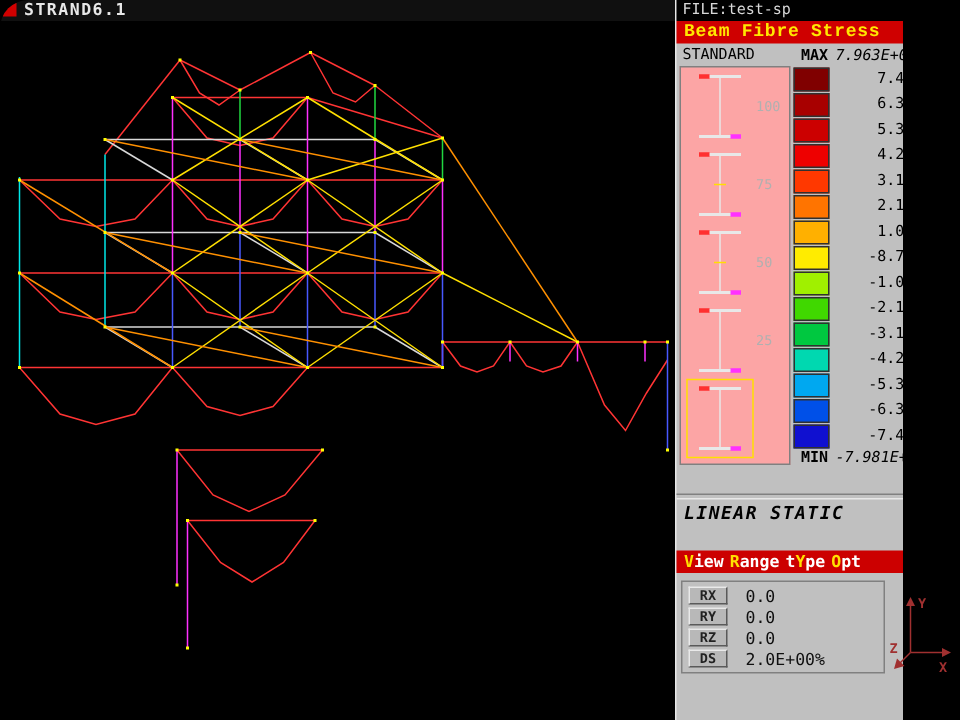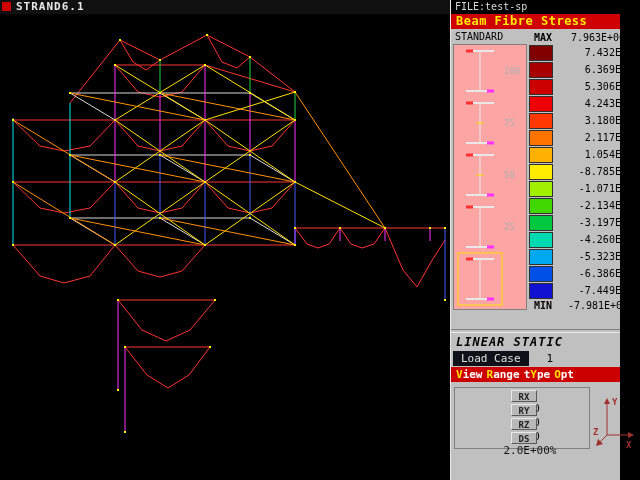--- a/index.html
+++ b/index.html
@@ -1,64 +1,64 @@
 <!DOCTYPE html>
 <html><head>
 <meta charset="utf-8">
 <style>
   html,body{margin:0;padding:0;background:#000;}
   .screen{position:relative;width:640px;height:480px;background:#000;overflow:hidden;
-          font-family:"DejaVu Sans Mono",monospace;}
+          font-family:"DejaVu Sans Mono",monospace;border-radius:19px;}
 
   
   .titlebar{position:absolute;left:0;top:0;width:450px;height:14px;background:#101010;
             color:#e8e8e8;font-size:11px;line-height:14px;}
   .title-icon{position:absolute;left:2px;top:2px;width:9px;height:9px;background:#d00000;}
   .title-text{position:absolute;left:16px;top:0;font-weight:bold;letter-spacing:1px;}
 
   
   .viewport{position:absolute;left:0;top:14px;width:450px;height:466px;background:#000;}
 
   
-  .panel{position:absolute;left:450px;top:0;width:170px;height:480px;background:#c0c0c0;
+  .panel{position:absolute;left:450px;top:0;width:152px;height:480px;background:#c0c0c0;
          box-sizing:border-box;border-left:1px solid #e8e8e8;}
   .file-bar{height:14px;background:#000;color:#d8d8d8;font-size:10px;line-height:14px;padding-left:4px;}
   .result-title{height:15px;background:#cf0000;color:#ffe800;font-weight:bold;font-size:12px;
-                line-height:15px;padding-left:5px;letter-spacing:0.5px;}
+                line-height:15px;padding-left:5px;letter-spacing:0.5px;font-family:Liberation Mono, monospace;}
   .panel-body{position:relative;height:451px;}
 
   .standard-label{position:absolute;left:4px;top:2px;font-size:10px;color:#000;}
 
   .sections-box{position:absolute;left:2px;top:15px;width:74px;height:266px;background:#fca5a5;
                 border:1px solid #808080;box-sizing:border-box;}
 
   .scale{position:absolute;left:78px;top:2px;width:110px;}
   .scale-header,.scale-footer{display:flex;align-items:center;height:13px;font-size:10px;color:#000;}
   .scale-header .tag,.scale-footer .tag{width:28px;text-align:center;font-weight:bold;}
-  .scale-header .val,.scale-footer .val{flex:1;text-align:center;}
+  .scale-header .val,.scale-footer .val{flex:1;text-align:left;font-style:italic;}
   .scale-row{display:flex;align-items:center;height:17px;}
   .swatch{width:24px;height:16px;border:1px solid #303030;box-sizing:border-box;}
   .scale-val{flex:1;text-align:right;font-size:10px;color:#000;}
 
   .divider{position:absolute;left:0;top:300px;width:100%;height:2px;
            border-top:1px solid #808080;border-bottom:1px solid #e8e8e8;}
   .linear-static{position:absolute;left:5px;top:306px;font-size:12px;font-weight:bold;
                  color:#000;letter-spacing:1px;font-style:italic;}
   .loadcase-row{position:absolute;left:2px;top:322px;display:flex;align-items:center;}
   .loadcase-btn{background:#101018;color:#e0e0e0;font-size:11px;padding:1px 8px;}
   .loadcase-val{margin-left:18px;font-size:11px;color:#000;}
 
   .menu{position:absolute;left:0;top:338px;width:100%;height:15px;background:#cc0000;
         display:flex;gap:4px;padding-left:5px;box-sizing:border-box;}
   .menu-item{color:#fff;font-size:11px;font-weight:bold;line-height:15px;cursor:default;}
   .menu-item .hot{color:#ffe000;}
 
   .group-box{position:absolute;left:3px;top:358px;width:136px;height:62px;
              border:1px solid #808080;box-sizing:border-box;padding:2px 0 0 4px;}
-  .st-row{display:flex;align-items:center;height:14px;flex-direction:column;}
+  .st-row{display:flex;align-items:center;height:14px;}
   .chip{display:inline-block;width:26px;height:12px;line-height:12px;text-align:center;
         background:#b8b8b8;color:#222;font-size:9px;font-weight:bold;
         border-top:1px solid #e9e9e9;border-left:1px solid #e9e9e9;
         border-bottom:1px solid #5a5a5a;border-right:1px solid #5a5a5a;box-sizing:border-box;}
   .st-val{margin-left:12px;font-size:11px;color:#101010;}
 
   .axis-box{position:absolute;left:142px;top:362px;width:46px;height:60px;}
 </style>
 </head>
 <body>
@@ -329,24 +329,20 @@
         <div class="scale-footer">
           <span class="tag">MIN</span>
           <span class="val">-7.981E+00</span>
         </div>
       </div>
 
       <div class="divider"></div>
 
       <div class="linear-static">LINEAR STATIC</div>
 
-      <div class="loadcase-row">
-        <span class="loadcase-btn">Load Case</span>
-        <span class="loadcase-val">1</span>
-      </div>
 
       <div class="menu">
         <div class="menu-item">
           <span></span><span class="hot">V</span><span>iew</span>
         </div>
         <div class="menu-item">
           <span></span><span class="hot">R</span><span>ange</span>
         </div>
         <div class="menu-item">
           <span>t</span><span class="hot">Y</span><span>pe</span>

